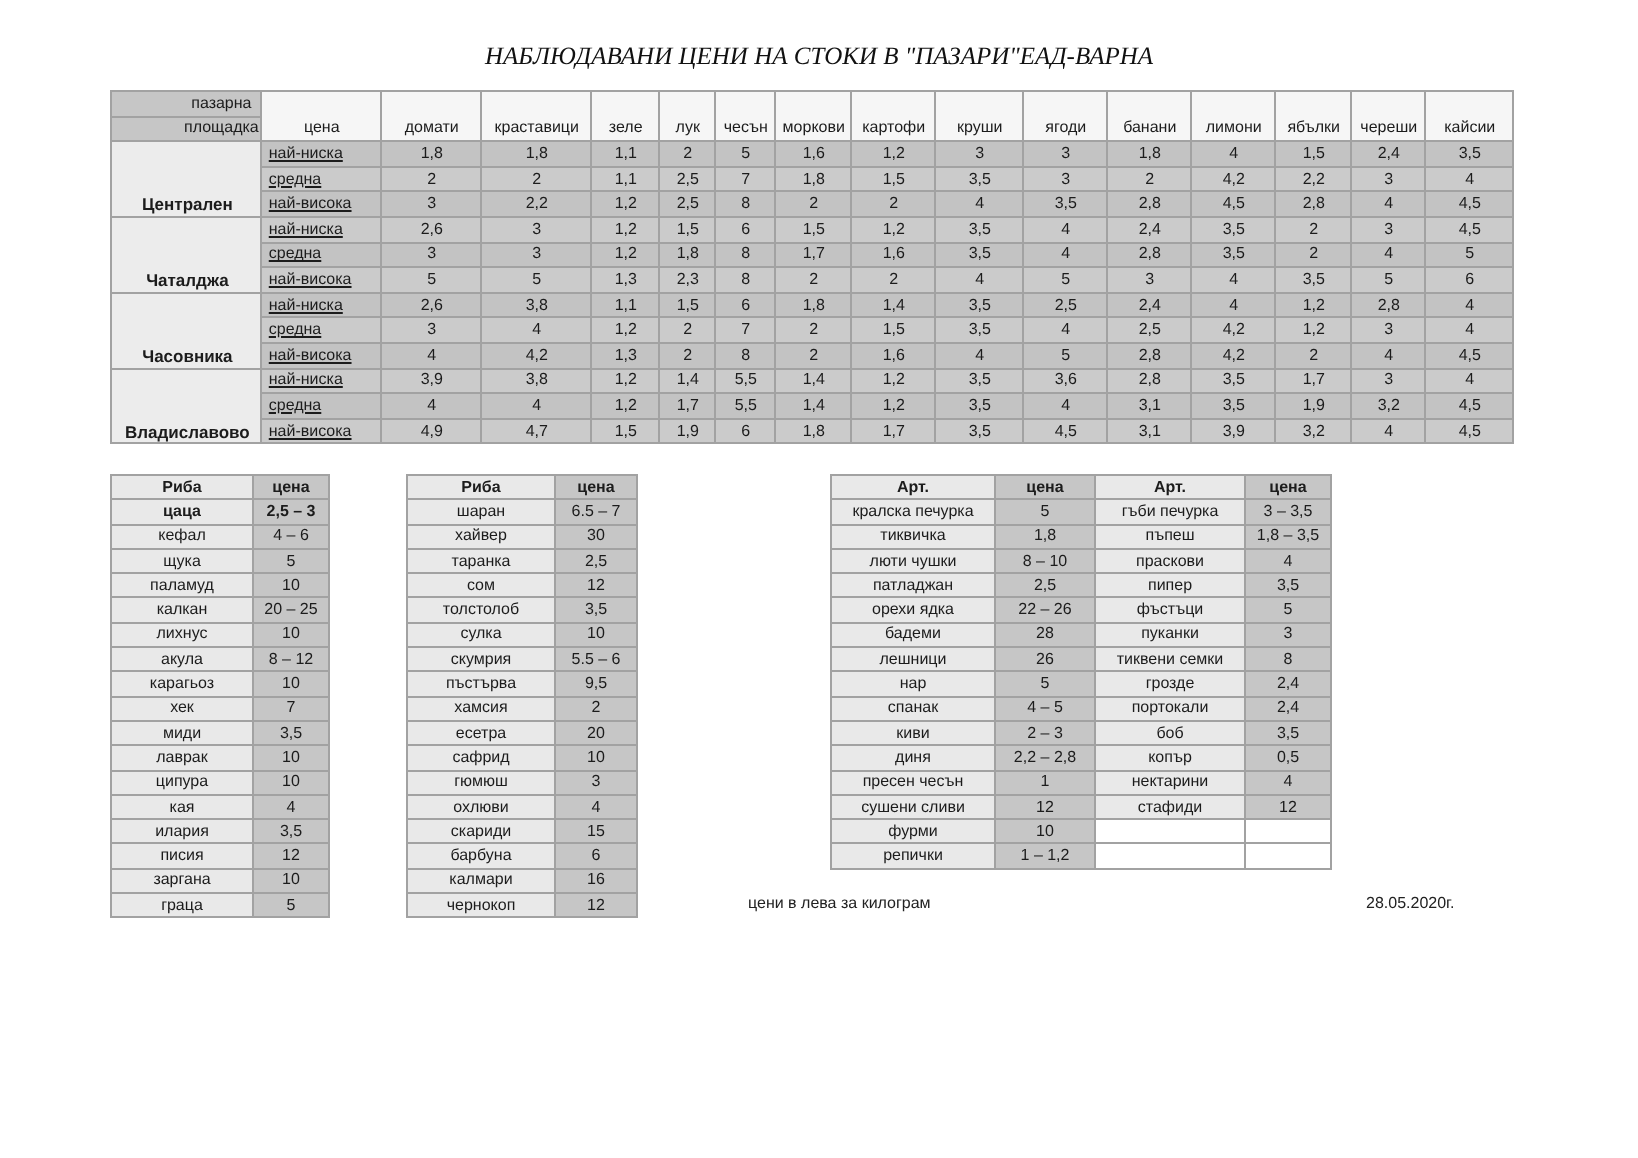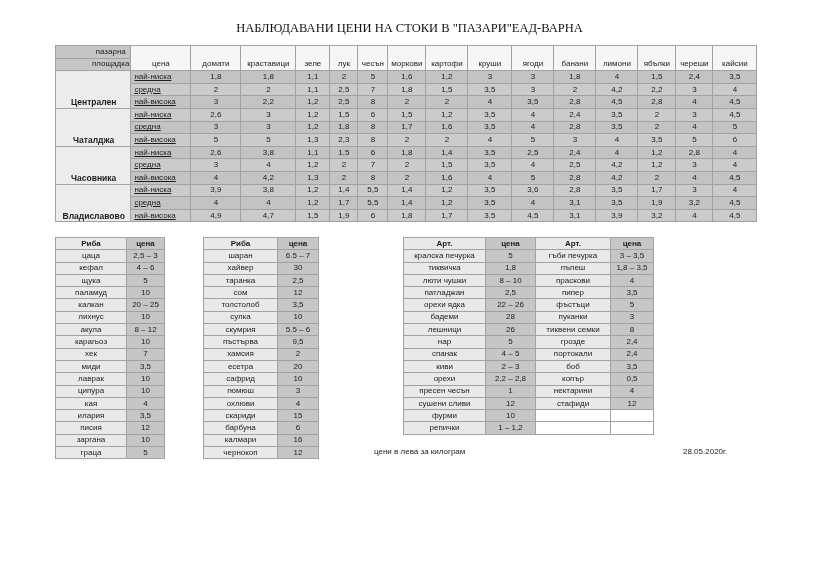--- a/index.html
+++ b/index.html
@@ -1,40 +1,40 @@
 <!DOCTYPE html>
 <html><head>
 <meta charset="utf-8">
 <style>
   html,body{margin:0;padding:0;}
   body{width:819px;height:579px;position:relative;background:#ffffff;
        font-family:"Liberation Sans",sans-serif;}
   #title{position:absolute;top:21px;left:0;width:819px;text-align:center;
-         font-family:"Liberation Serif",serif;font-size:12.5px;color:#111;}
+         font-family:"Liberation Serif",serif;font-size:12.5px;color:#111;font-style:italic;}
   table{position:absolute;border-collapse:collapse;table-layout:fixed;}
   td{border:1px solid #a2a2a2;font-size:8px;color:#1c1c1c;padding:0 1px;
      text-align:center;white-space:nowrap;overflow:hidden;height:11.5px;line-height:1;}
   #main{left:55px;top:45px;}
   #main td{height:11.6px;}
   #main .corner{background:#c6c6c6;padding-left:36px;}
   #main .phead{background:#f6f6f6;vertical-align:bottom;padding-bottom:2px;}
   #main .loc{background:#ececec;text-align:center;vertical-align:bottom;
              font-weight:bold;font-size:8.5px;padding:0 2px 1px 3px;}
   #main .rl{text-align:left;padding-left:3px;text-decoration:underline;}
   #main tr.dk .cell{background:#c3c3c3;}
   #main tr.lt .cell{background:#cbcbcb;}
   #fish1{left:55px;top:237px;}
   #fish2{left:203px;top:237px;}
-  #art{left:403px;top:237px;}
+  #art{left:415px;top:237px;}
   .sub td{height:11.3px;}
   .sub .name{background:#e9e9e9;}
   .sub .price{background:#c6c6c6;}
   .sub .hname{background:#e9e9e9;font-weight:bold;}
   .sub .hprice{background:#c6c6c6;font-weight:bold;}
-  .sub tr.b td{font-weight:normal;}
+  .sub tr.b td{font-weight:bold;}
   .sub .empty{background:#ffffff;}
   #note{position:absolute;left:374px;top:447px;font-size:8px;color:#222;}
   #date{position:absolute;left:683px;top:447px;font-size:8px;color:#222;}
 </style>
 </head>
 <body>
 
 <div id="title">НАБЛЮДАВАНИ ЦЕНИ НА СТОКИ В "ПАЗАРИ"ЕАД-ВАРНА</div>
 
 <table id="main">
@@ -516,21 +516,21 @@
         <td class="name">портокали</td>
         <td class="price">2,4</td>
       </tr>
       <tr>
         <td class="name">киви</td>
         <td class="price">2 – 3</td>
         <td class="name">боб</td>
         <td class="price">3,5</td>
       </tr>
       <tr>
-        <td class="name">орехи</td>
+        <td class="name">диня</td>
         <td class="price">2,2 – 2,8</td>
         <td class="name">копър</td>
         <td class="price">0,5</td>
       </tr>
       <tr>
         <td class="name">пресен чесън</td>
         <td class="price">1</td>
         <td class="name">нектарини</td>
         <td class="price">4</td>
       </tr>

